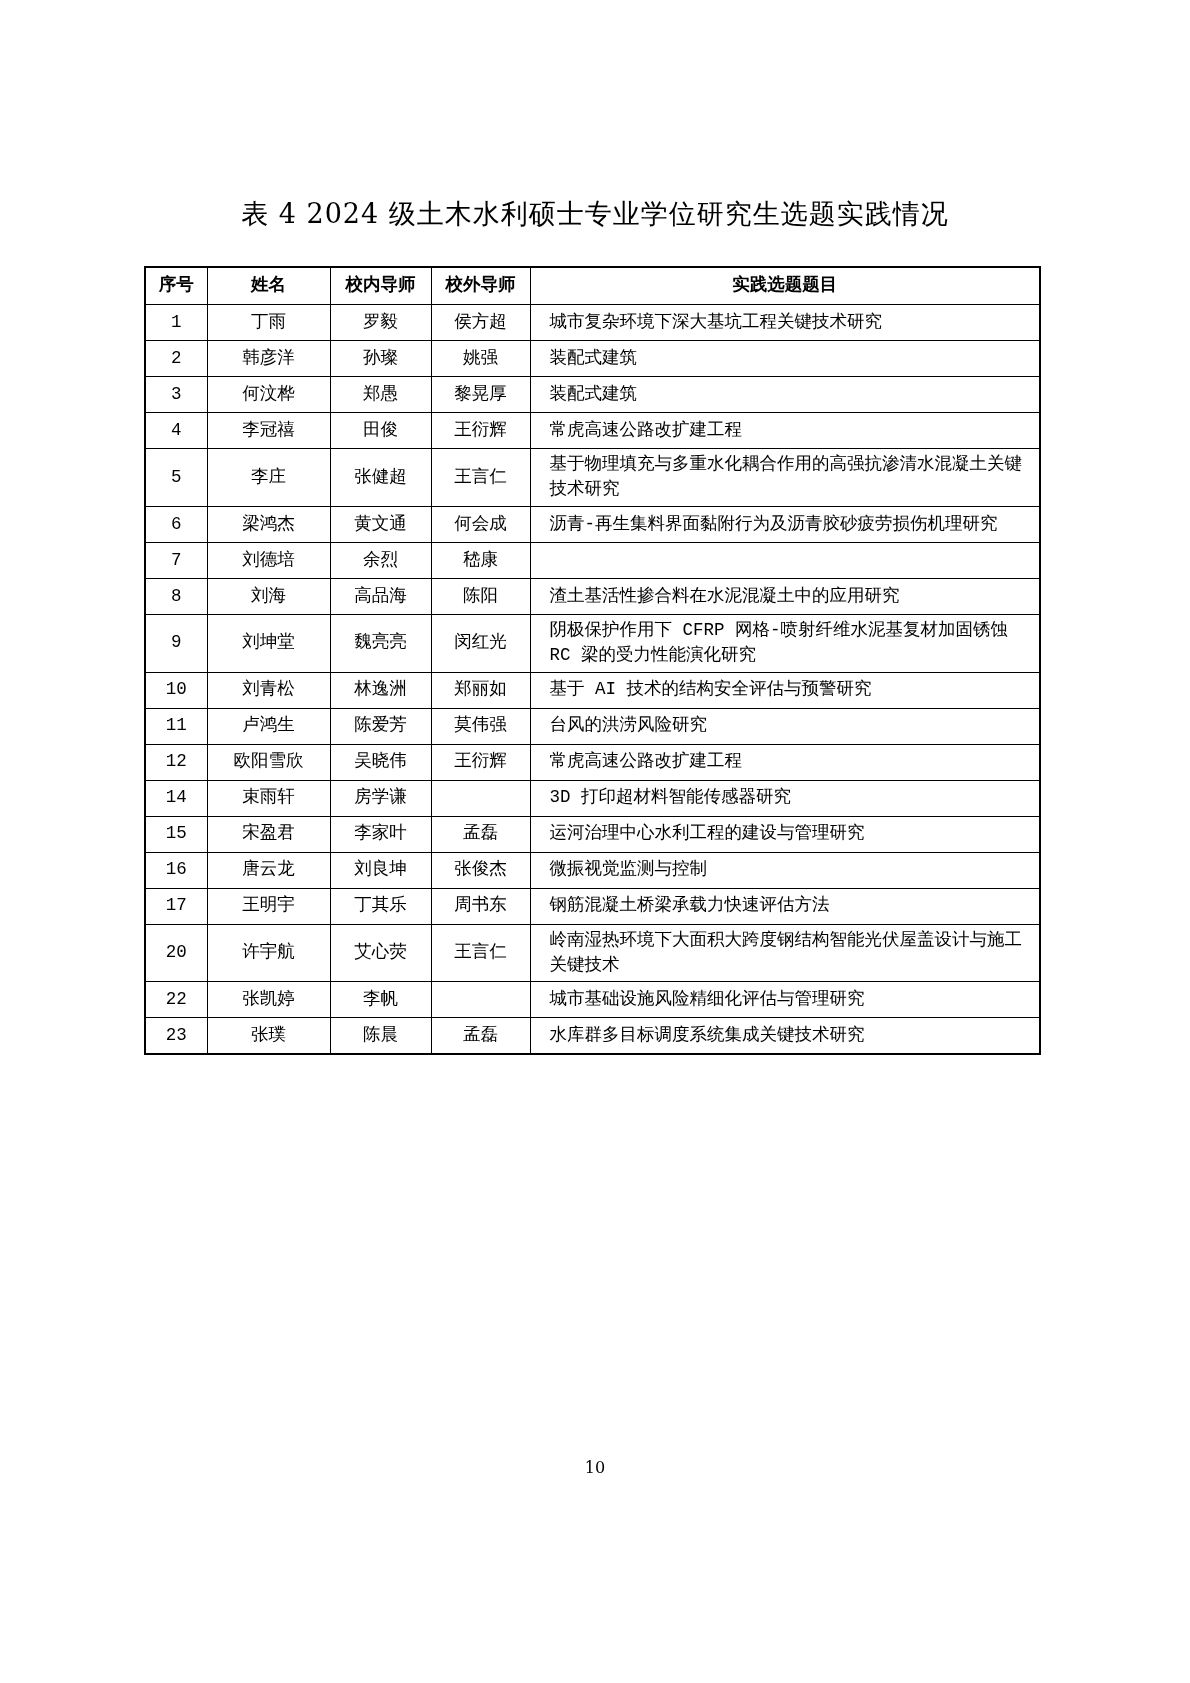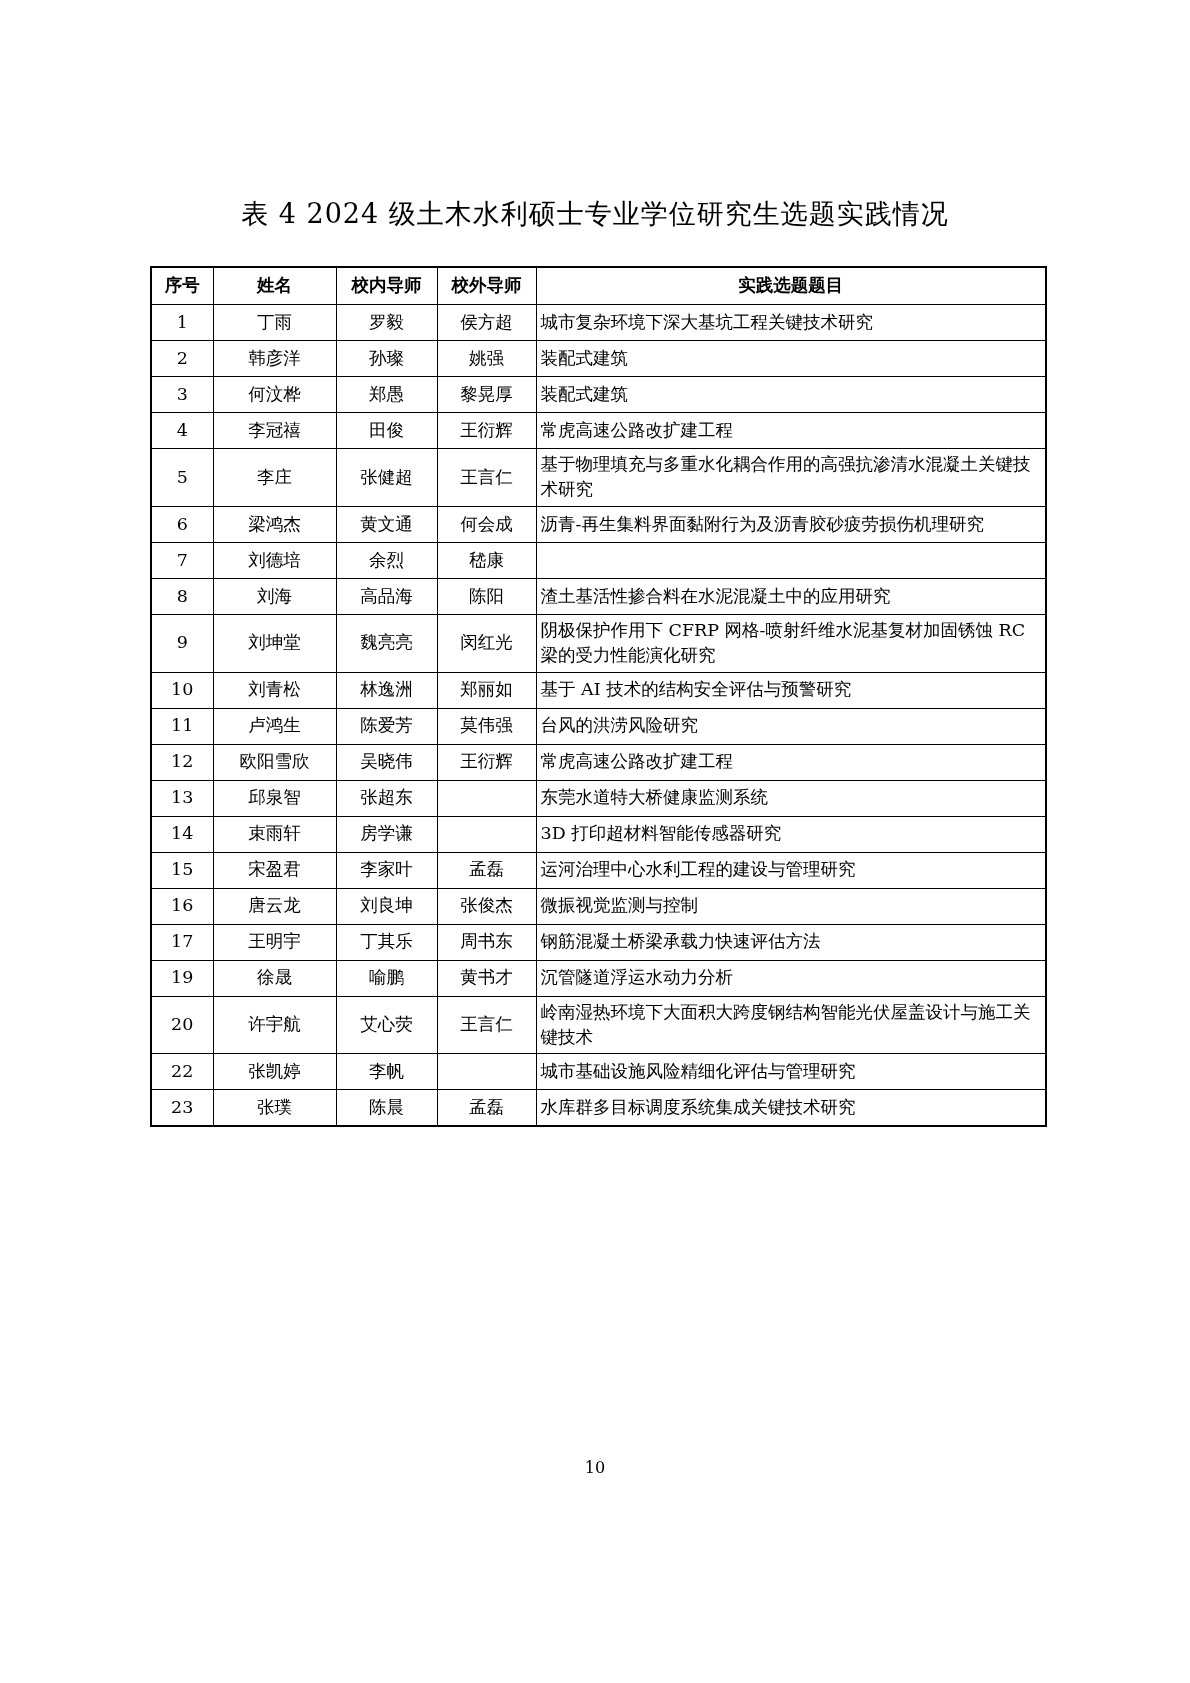--- a/index.html
+++ b/index.html
@@ -21,26 +21,27 @@
     top: 196px;
     left: 0;
     width: 100%;
     text-align: center;
     font-size: 27px;
     font-weight: normal;
     letter-spacing: 1px;
   }
   table.thesis-table {
     position: absolute;
-    left: 150px;
+    left: 144px;
     top: 266px;
     width: 895px;
     border-collapse: collapse;
     table-layout: fixed;
     border: 2px solid #000000;
+    font-family: Liberation Mono, monospace;
   }
   table.thesis-table th,
   table.thesis-table td {
     border: 1px solid #000000;
     font-size: 17.5px;
     line-height: 1.45;
     padding: 3px 4px;
     text-align: center;
     vertical-align: middle;
     overflow: hidden;
@@ -48,21 +49,21 @@
   }
   table.thesis-table th {
     font-weight: bold;
     height: 30px;
   }
   table.thesis-table td {
     height: 29px;
   }
   table.thesis-table td.topic-cell {
     text-align: left;
-    padding-left: 4px;
+    padding-left: 19px;
     padding-right: 10px;
   }
   .page-number {
     position: absolute;
     top: 1458px;
     left: 0;
     width: 100%;
     text-align: center;
     font-size: 16px;
   }
@@ -170,27 +171,20 @@
           <td class="topic-cell">台风的洪涝风险研究</td>
         </tr>
         <tr>
           <td>12</td>
           <td>欧阳雪欣</td>
           <td>吴晓伟</td>
           <td>王衍辉</td>
           <td class="topic-cell">常虎高速公路改扩建工程</td>
         </tr>
         <tr>
-          <td>13</td>
-          <td>邱泉智</td>
-          <td>张超东</td>
-          <td></td>
-          <td class="topic-cell">东莞水道特大桥健康监测系统</td>
-        </tr>
-        <tr>
           <td>14</td>
           <td>束雨轩</td>
           <td>房学谦</td>
           <td></td>
           <td class="topic-cell">3D 打印超材料智能传感器研究</td>
         </tr>
         <tr>
           <td>15</td>
           <td>宋盈君</td>
           <td>李家叶</td>
@@ -205,27 +199,20 @@
           <td class="topic-cell">微振视觉监测与控制</td>
         </tr>
         <tr>
           <td>17</td>
           <td>王明宇</td>
           <td>丁其乐</td>
           <td>周书东</td>
           <td class="topic-cell">钢筋混凝土桥梁承载力快速评估方法</td>
         </tr>
         <tr>
-          <td>19</td>
-          <td>徐晟</td>
-          <td>喻鹏</td>
-          <td>黄书才</td>
-          <td class="topic-cell">沉管隧道浮运水动力分析</td>
-        </tr>
-        <tr>
           <td>20</td>
           <td>许宇航</td>
           <td>艾心荧</td>
           <td>王言仁</td>
           <td class="topic-cell">岭南湿热环境下大面积大跨度钢结构智能光伏屋盖设计与施工关键技术</td>
         </tr>
         <tr>
           <td>22</td>
           <td>张凯婷</td>
           <td>李帆</td>

